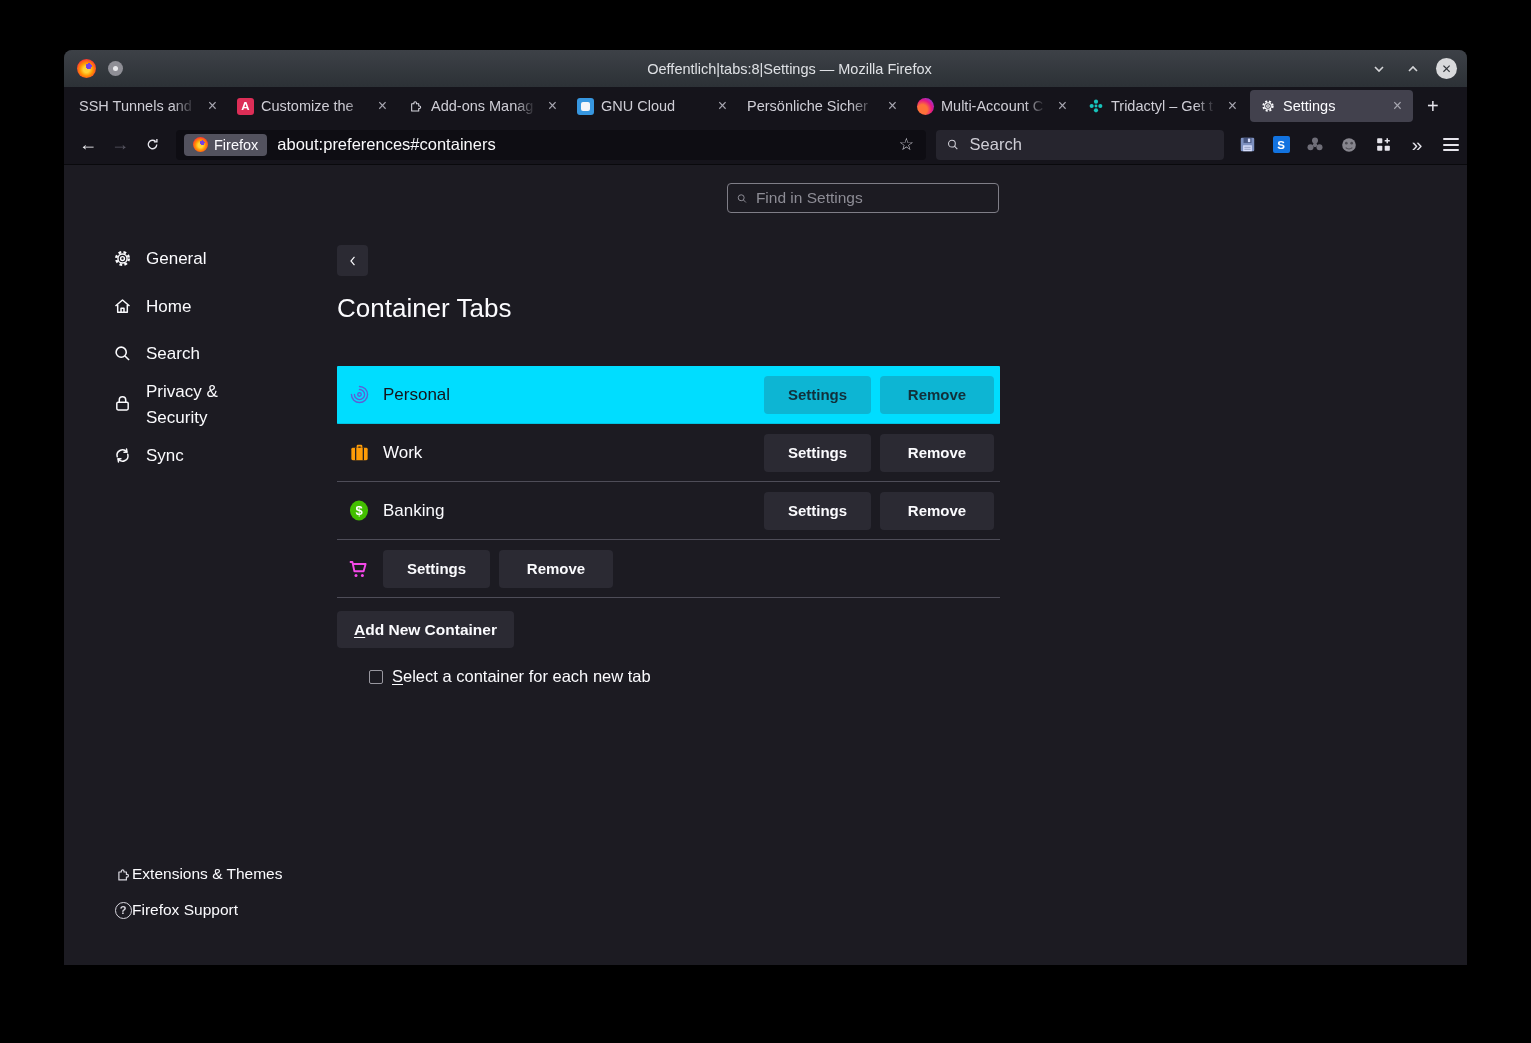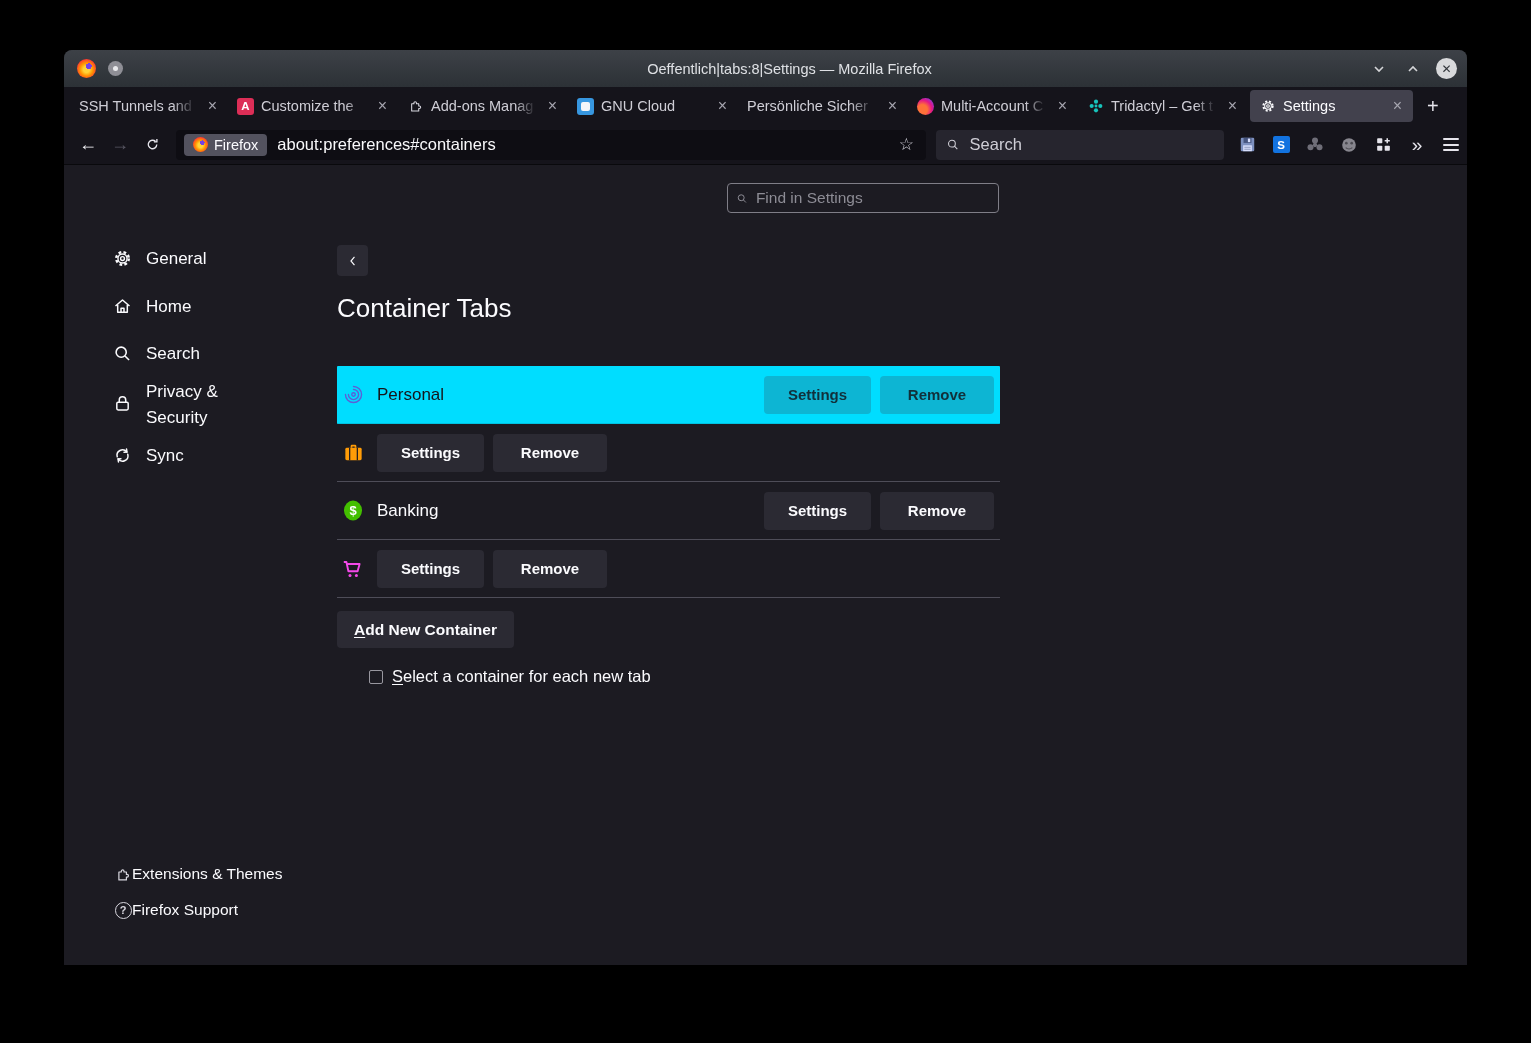--- a/index.html
+++ b/index.html
@@ -79,21 +79,21 @@
              color:#fbfbfe;cursor:default;}
   .side-item .lbl{line-height:26px;width:96px;}
   .side-ic{width:21px;height:21px;flex:none;margin-top:2px;}
 
   .back-btn{position:absolute;left:273px;top:80px;width:31px;height:31px;background:#2b2a33;
             border-radius:4px;display:flex;align-items:center;justify-content:center;}
   .page-title{position:absolute;left:273px;top:128px;font-size:26px;font-weight:400;color:#fbfbfe;}
 
   .clist{position:absolute;left:273px;top:201px;width:663px;}
   .crow{height:58px;display:flex;align-items:center;border-bottom:1px solid #4e4d58;box-sizing:border-box;
-        padding-left:4px;}
+        padding-left:10px;}
   .crow.selected{background:#00ddff;border-bottom-color:#00c3e2;border-radius:1px;}
   .crow .cicon{width:24px;height:24px;margin-right:12px;flex:none;display:flex;align-items:center;justify-content:center;}
   .crow .clabel{font-size:17px;color:#fbfbfe;flex:1;}
   .crow.selected .clabel{color:#15141a;}
   .rowbtn{height:38px;border-radius:4px;background:#2b2a33;color:#fbfbfe;font-size:15px;font-weight:600;
           display:flex;align-items:center;justify-content:center;box-sizing:border-box;}
   .rowbtn.settings{width:107px;margin-right:9px;}
   .rowbtn.remove{width:114px;margin-right:6px;}
   .crow.selected .rowbtn{background:#0db5d3;color:#11303a;}
 
@@ -357,20 +357,21 @@
 
         <div class="crow">
           <span class="cicon">
             <svg width="23" height="23" viewBox="0 0 24 24">
                 <rect x="3.5" y="7" width="17" height="13" rx="1.5" fill="#ff9c07"></rect>
                 <path d="M9 7V5.4A1.4 1.4 0 0 1 10.4 4h3.2A1.4 1.4 0 0 1 15 5.4V7h-1.8V5.8h-2.4V7z" fill="#ff9c07"></path>
                 <line x1="8" y1="7" x2="8" y2="20" stroke="#1c1b22" stroke-width="1.3"></line>
                 <line x1="16" y1="7" x2="16" y2="20" stroke="#1c1b22" stroke-width="1.3"></line>
               </svg>
           </span>
+          <span class="clabel">Work</span>
           <div class="rowbtn settings">Settings</div>
           <div class="rowbtn remove">Remove</div>
         </div>
 
         <div class="crow">
           <span class="cicon" style="position:relative;">
             <svg width="22" height="23" viewBox="0 0 22 23">
                 <ellipse cx="11" cy="11.5" rx="9" ry="10" fill="#43bf00"></ellipse>
               </svg>
             <span style="position:absolute;color:#fff;font-size:13px;font-weight:bold;">$</span>

